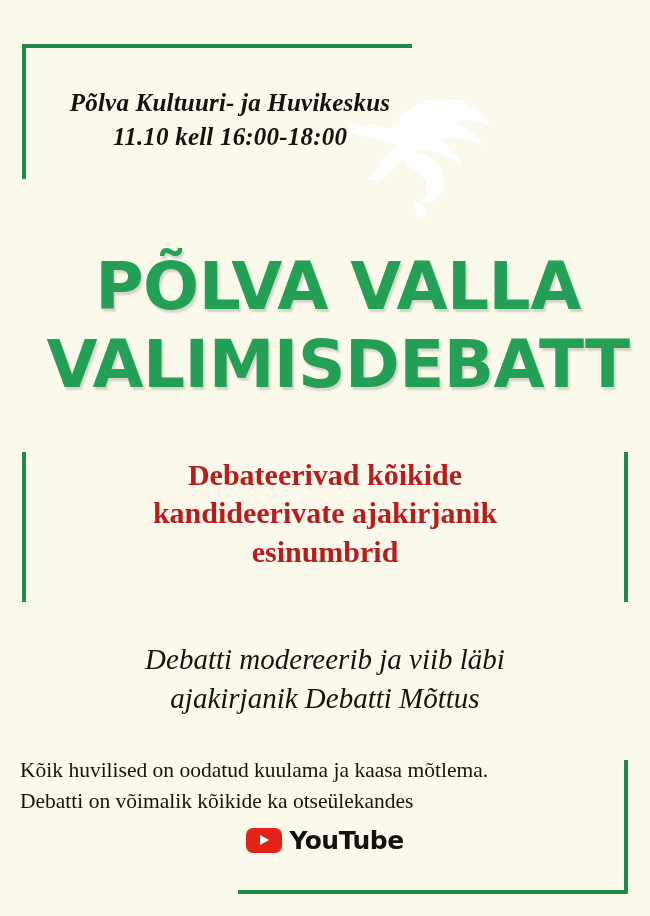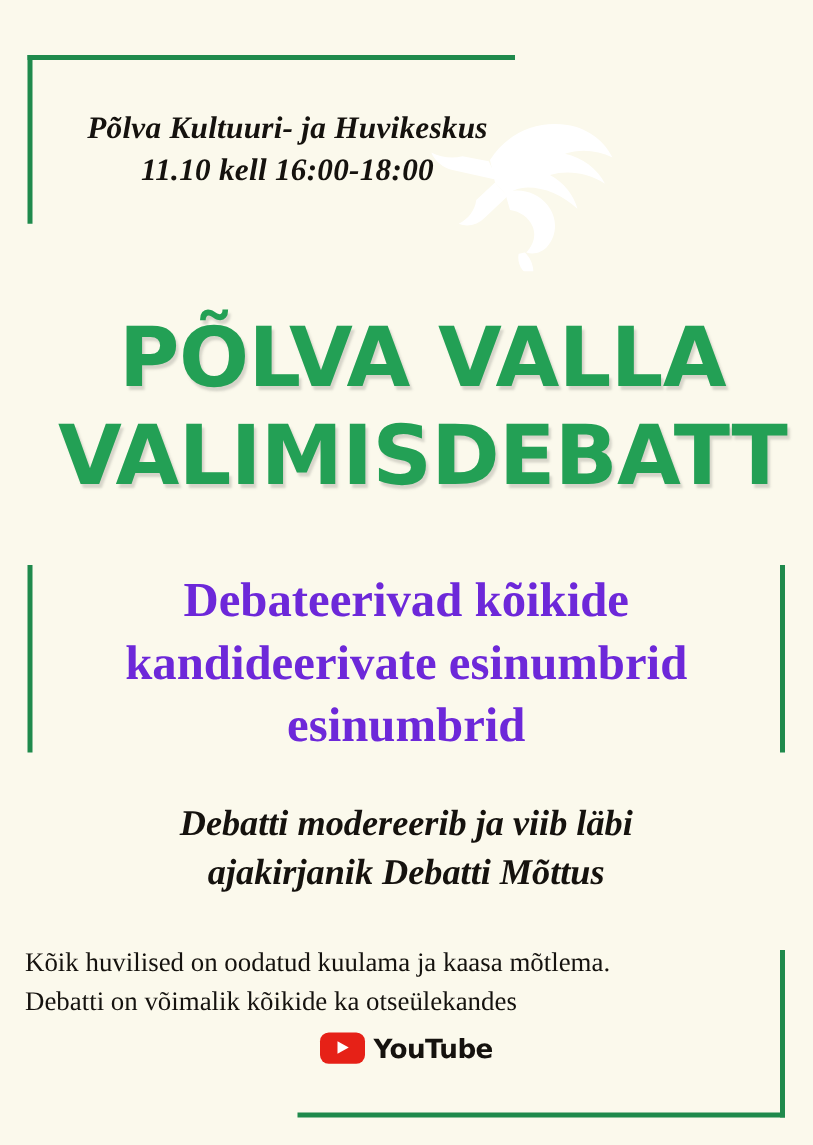--- a/index.html
+++ b/index.html
@@ -107,34 +107,34 @@
 
   
   .subtitle {
     position: absolute;
     left: 30px;
     top: 456px;
     width: 590px;
     text-align: center;
     font-family: "Liberation Serif", serif;
     font-weight: bold;
-    font-size: 39px;
+    font-size: 30px;
     line-height: 1.28;
-    color: #6d28d9;
+    color: #b91c1c;
   }
 
   
   .moderator {
     position: absolute;
     left: 30px;
     top: 640px;
     width: 590px;
     text-align: center;
     font-family: "Liberation Serif", serif;
-    font-weight: bold;
+    font-weight: normal;
     font-style: italic;
     font-size: 29px;
     line-height: 1.35;
     color: #15120e;
   }
 
   
   .note {
     position: absolute;
     left: 20px;
@@ -169,21 +169,21 @@
     position: absolute;
     left: 14px;
     top: 7px;
     border-style: solid;
     border-width: 5.5px 0 5.5px 9px;
     border-color: transparent transparent transparent #ffffff;
   }
   .yt-word {
     font-family: "DejaVu Sans", sans-serif;
     font-weight: bold;
-    font-size: 21px;
+    font-size: 25px;
     color: #15120e;
     letter-spacing: -0.5px;
   }
 </style>
 </head>
 <body>
 
 <div class="poster">
 
   <div class="line line-top"></div>
@@ -208,21 +208,21 @@
     <div>11.10 kell 16:00-18:00</div>
   </div>
 
   <div class="title">
     <div>PÕLVA VALLA</div>
     <div>VALIMISDEBATT</div>
   </div>
 
   <div class="subtitle">
     <div>Debateerivad kõikide</div>
-    <div>kandideerivate esinumbrid</div>
+    <div>kandideerivate ajakirjanik</div>
     <div>esinumbrid</div>
   </div>
 
   <div class="moderator">
     <div>Debatti modereerib ja viib läbi</div>
     <div>ajakirjanik Debatti Mõttus</div>
   </div>
 
   <div class="note">
     <div>Kõik huvilised on oodatud kuulama ja kaasa mõtlema.</div>

